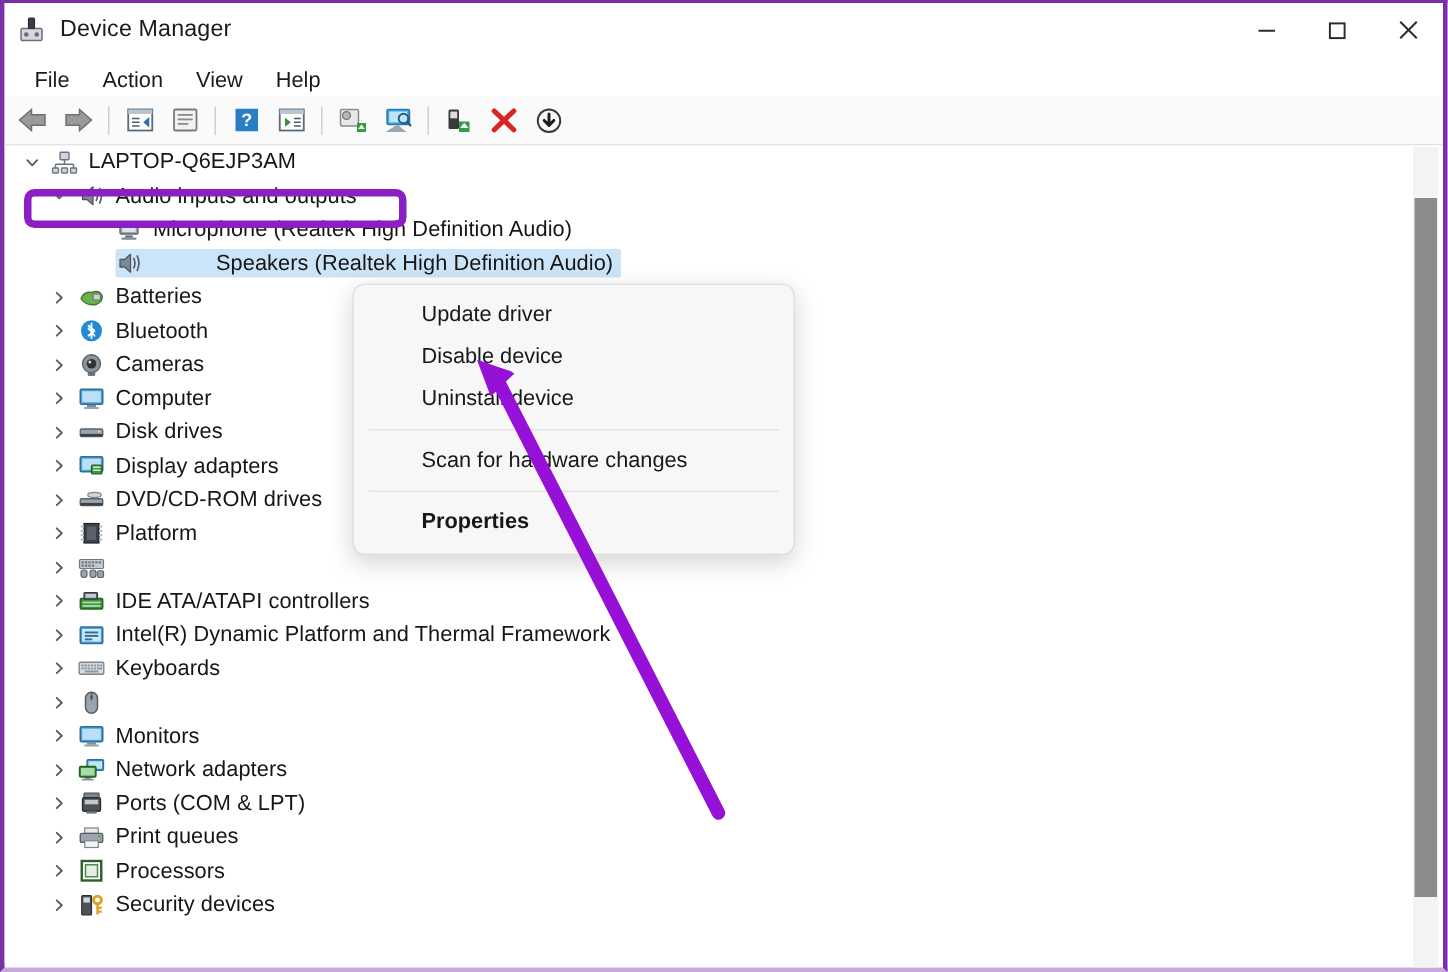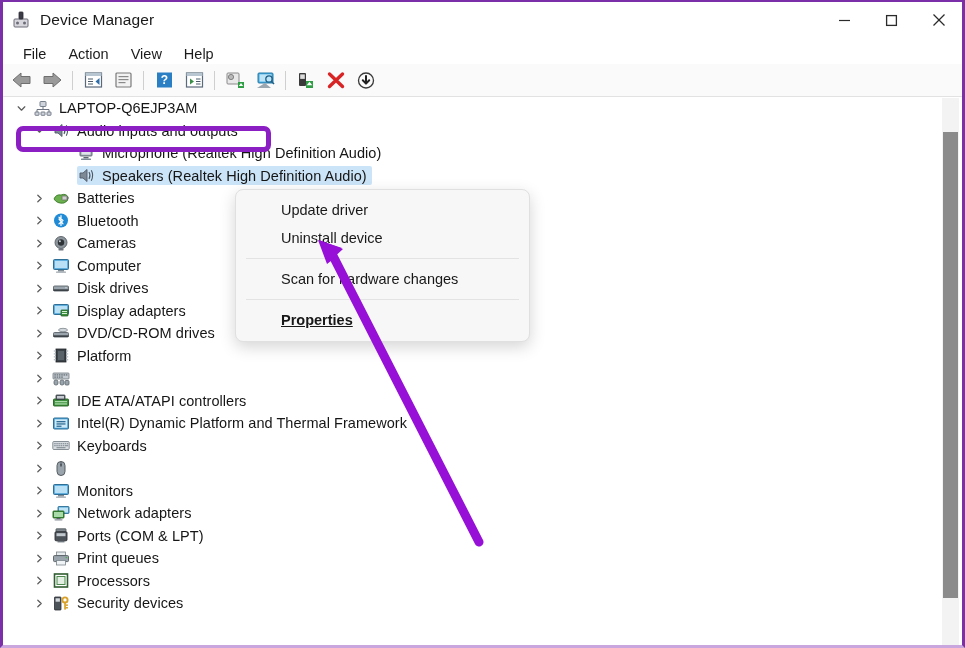--- a/index.html
+++ b/index.html
@@ -127,20 +127,21 @@
     color: #161616;
     letter-spacing: 0.05px;
   }
   .lvl0 { padding-left: 12px; }
   .lvl1 { padding-left: 30px; text-align: center; }
   .lvl2 { padding-left: 74px; }
   .selrow {
     background: #cce4f7;
     display: inline-flex;
     border-radius: 2px;
+    gap: 42px;
   }
 
   
   #hl-box {
     position: absolute;
     left: 13px; top: 124px;
     width: 255px; height: 26px;
     border: 5px solid #8b1fc4;
     border-radius: 7px;
     box-sizing: border-box;
@@ -161,21 +162,21 @@
     z-index: 10;
   }
   .ctx-item {
     height: 28px;
     display: flex;
     align-items: center;
     padding-left: 45px;
     font-size: 14.5px;
     color: #181818;
   }
-  .ctx-item.bold { font-weight: bold; text-decoration: underline; }
+  .ctx-item.bold { font-weight: bold; }
   .ctx-sep {
     height: 1px;
     background: #e3e3e3;
     margin: 6px 10px 6px 10px;
   }
 
   
   #arrow-svg {
     position: absolute;
     left: 0; top: 0;
@@ -759,20 +760,21 @@
   </div>
 
   <div id="scrollbar">
     <div id="scroll-thumb"></div>
   </div>
 
   <div id="hl-box"></div>
 
   <div id="ctxmenu">
     <div class="ctx-item">Update driver</div>
+    <div class="ctx-item">Disable device</div>
     <div class="ctx-item">Uninstall device</div>
     <div class="ctx-sep"></div>
     <div class="ctx-item">Scan for hardware changes</div>
     <div class="ctx-sep"></div>
     <div class="ctx-item bold">Properties</div>
   </div>
 
   <svg id="arrow-svg" viewBox="0 0 965 648">
     <path d="M478 541 L333 255 L324 262 L315 238 L339 246 L330 252 Z" fill="#9610d8"></path>
     <path d="M476 540 L328 250" stroke="#9610d8" stroke-width="9" stroke-linecap="round" fill="none"></path>

